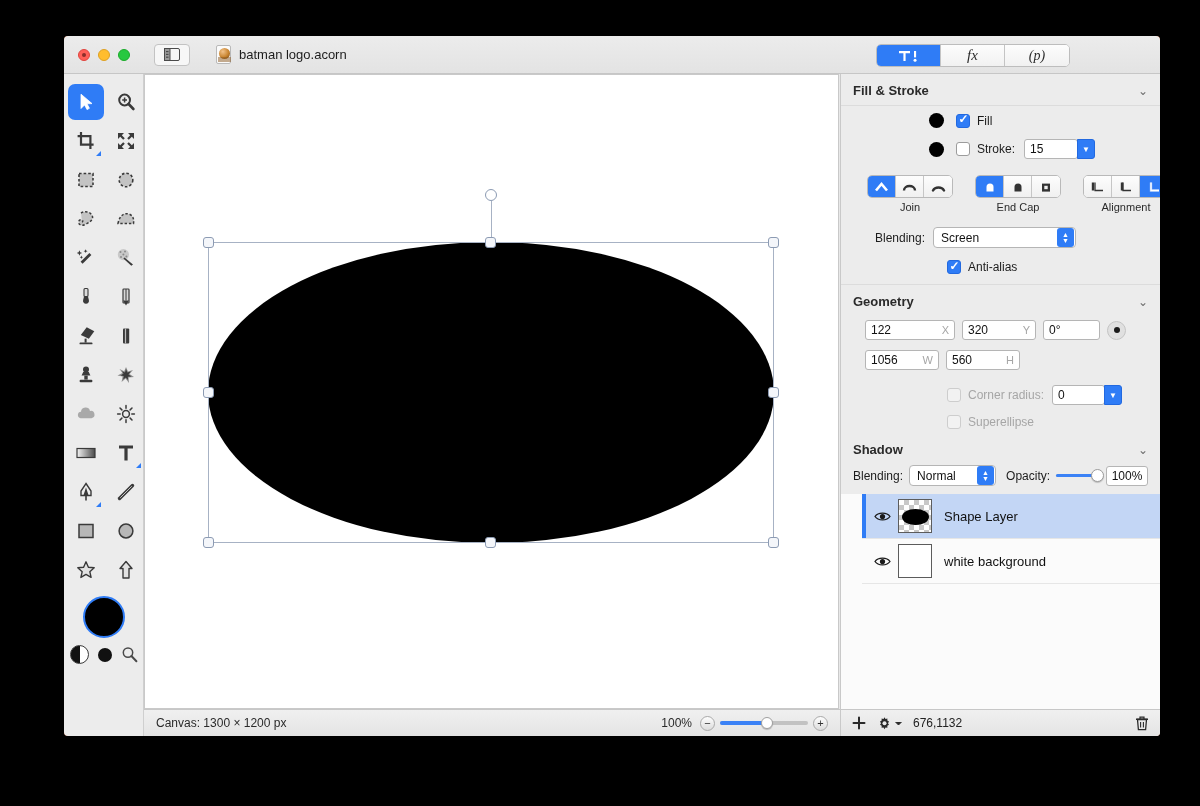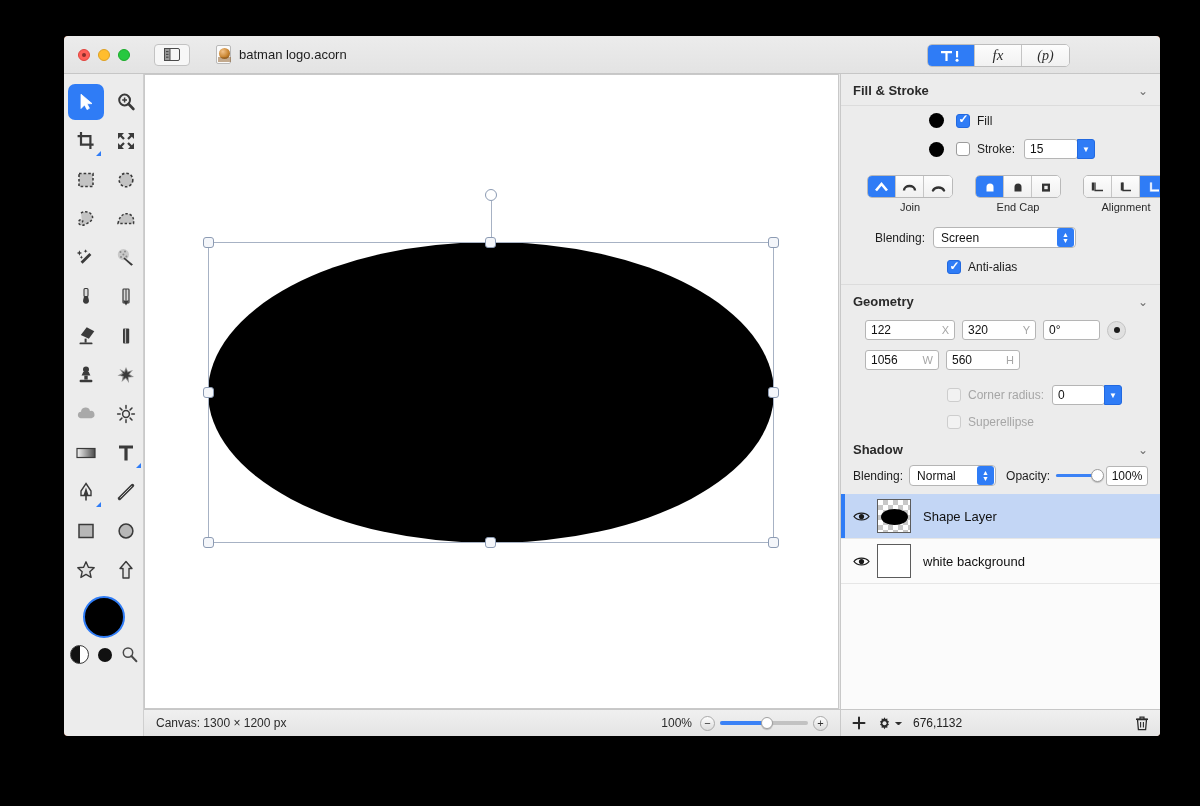--- a/index.html
+++ b/index.html
@@ -65,21 +65,21 @@
     position: absolute; right: 90px; top: 8px;
     display: flex;
     border: 1px solid #bdbdbd;
     border-radius: 5px;
     overflow: hidden;
     height: 23px;
     background: #f6f6f6;
     box-shadow: 0 0.5px 0 rgba(255,255,255,.8) inset;
   }
   .seg {
-    width: 47px;
+    width: 64px;
     display:flex; align-items:center; justify-content:center;
     border-right: 1px solid #c4c4c4;
     background: linear-gradient(#fdfdfd,#f1f1f1);
     font-size: 13px; color:#2c2c2c;
   }
   .seg:last-child { border-right: 0; }
   .seg.active { background: #2f7cf6; color:#fff; }
   .seg-fx { font-family:"Liberation Serif", serif; font-style: italic; font-size: 15px; }
   .seg-p  { font-family:"Liberation Serif", serif; font-style: italic; font-size: 14px; }
 
@@ -277,20 +277,21 @@
     display:flex;flex-direction:column;align-items:center;justify-content:center;
     color:#fff;font-size:7px;line-height:6px;
   }
 
   
   #layers { flex:1; background:#fbfbfb; overflow:hidden; }
   .layer {
     height: 45px; display:flex; align-items:center;
     padding-left: 10px; border-bottom:1px solid #e6e6e6;
     position:relative;
+    margin-left:21px;
   }
   .layer.selected { background:#c3d6f5; }
   .layer.selected::before {
     content:""; position:absolute; left:0; top:0; bottom:0; width:4px; background:#2f7cf6;
   }
   .eye { width:20px; display:flex;align-items:center;justify-content:center; margin-right:6px;}
   .thumb {
     width:34px;height:34px;border:1px solid #5c5c5c;background:#fff;
     position:relative; overflow:hidden;
   }

